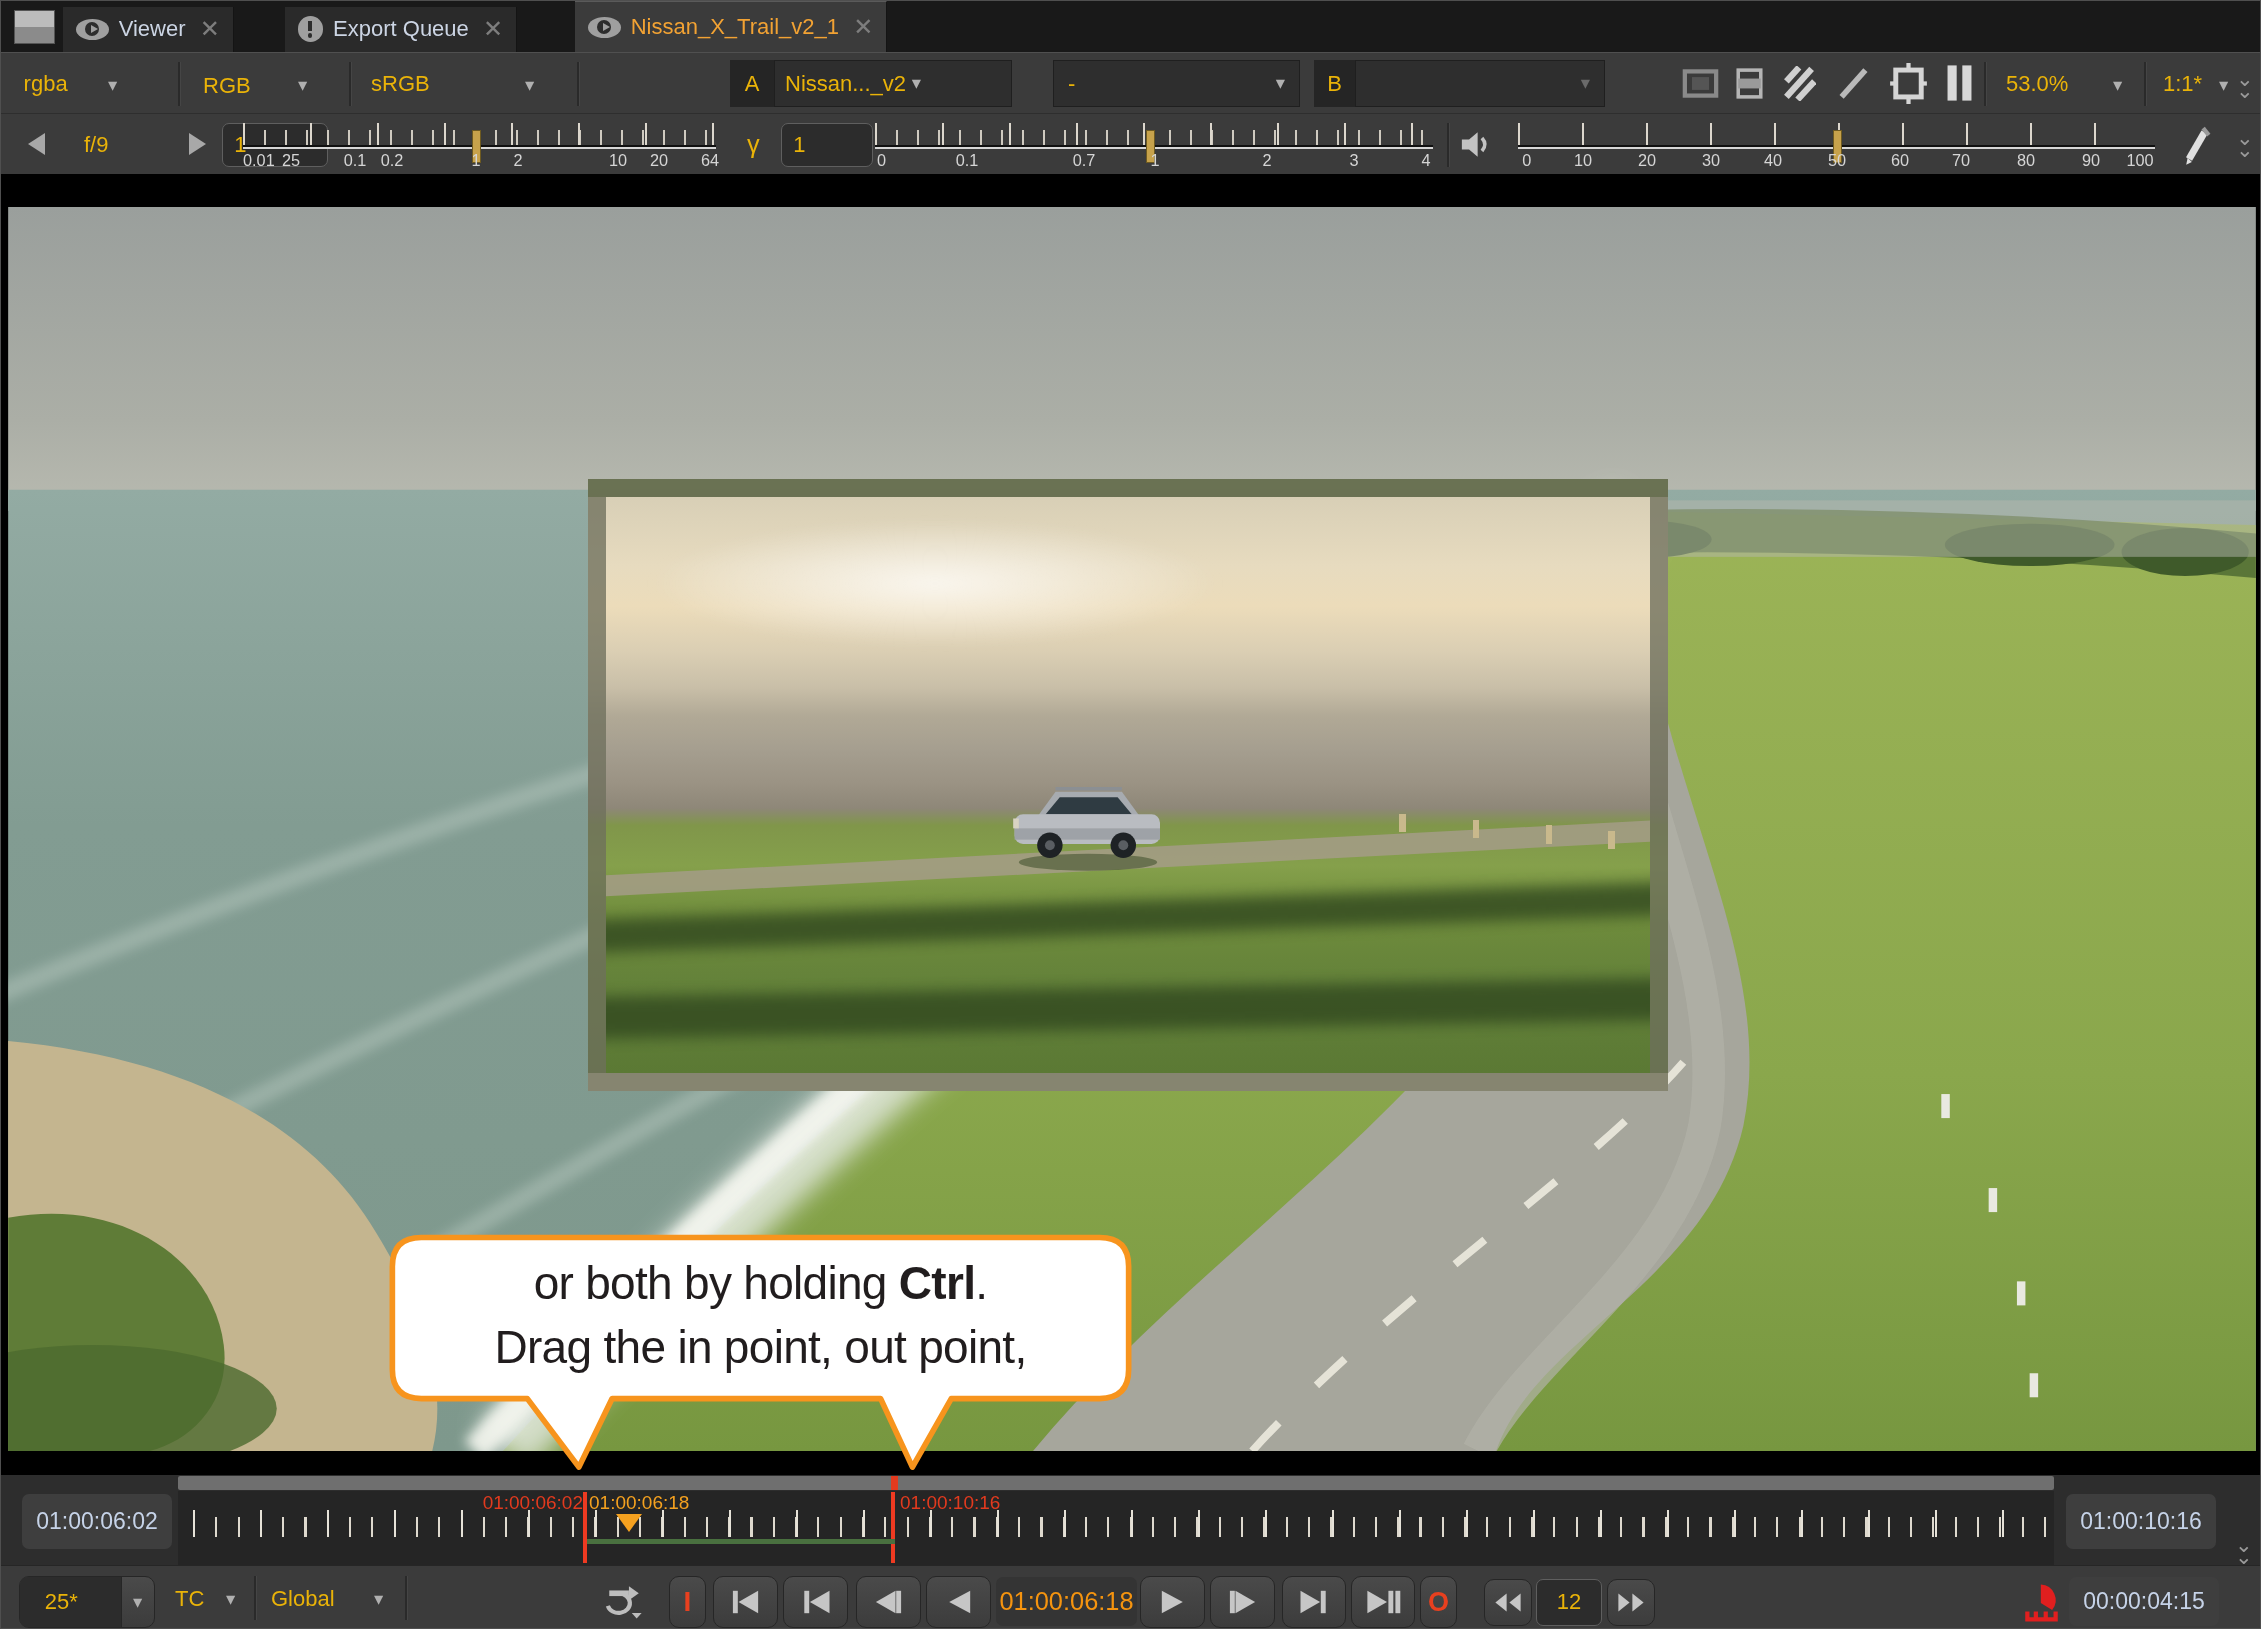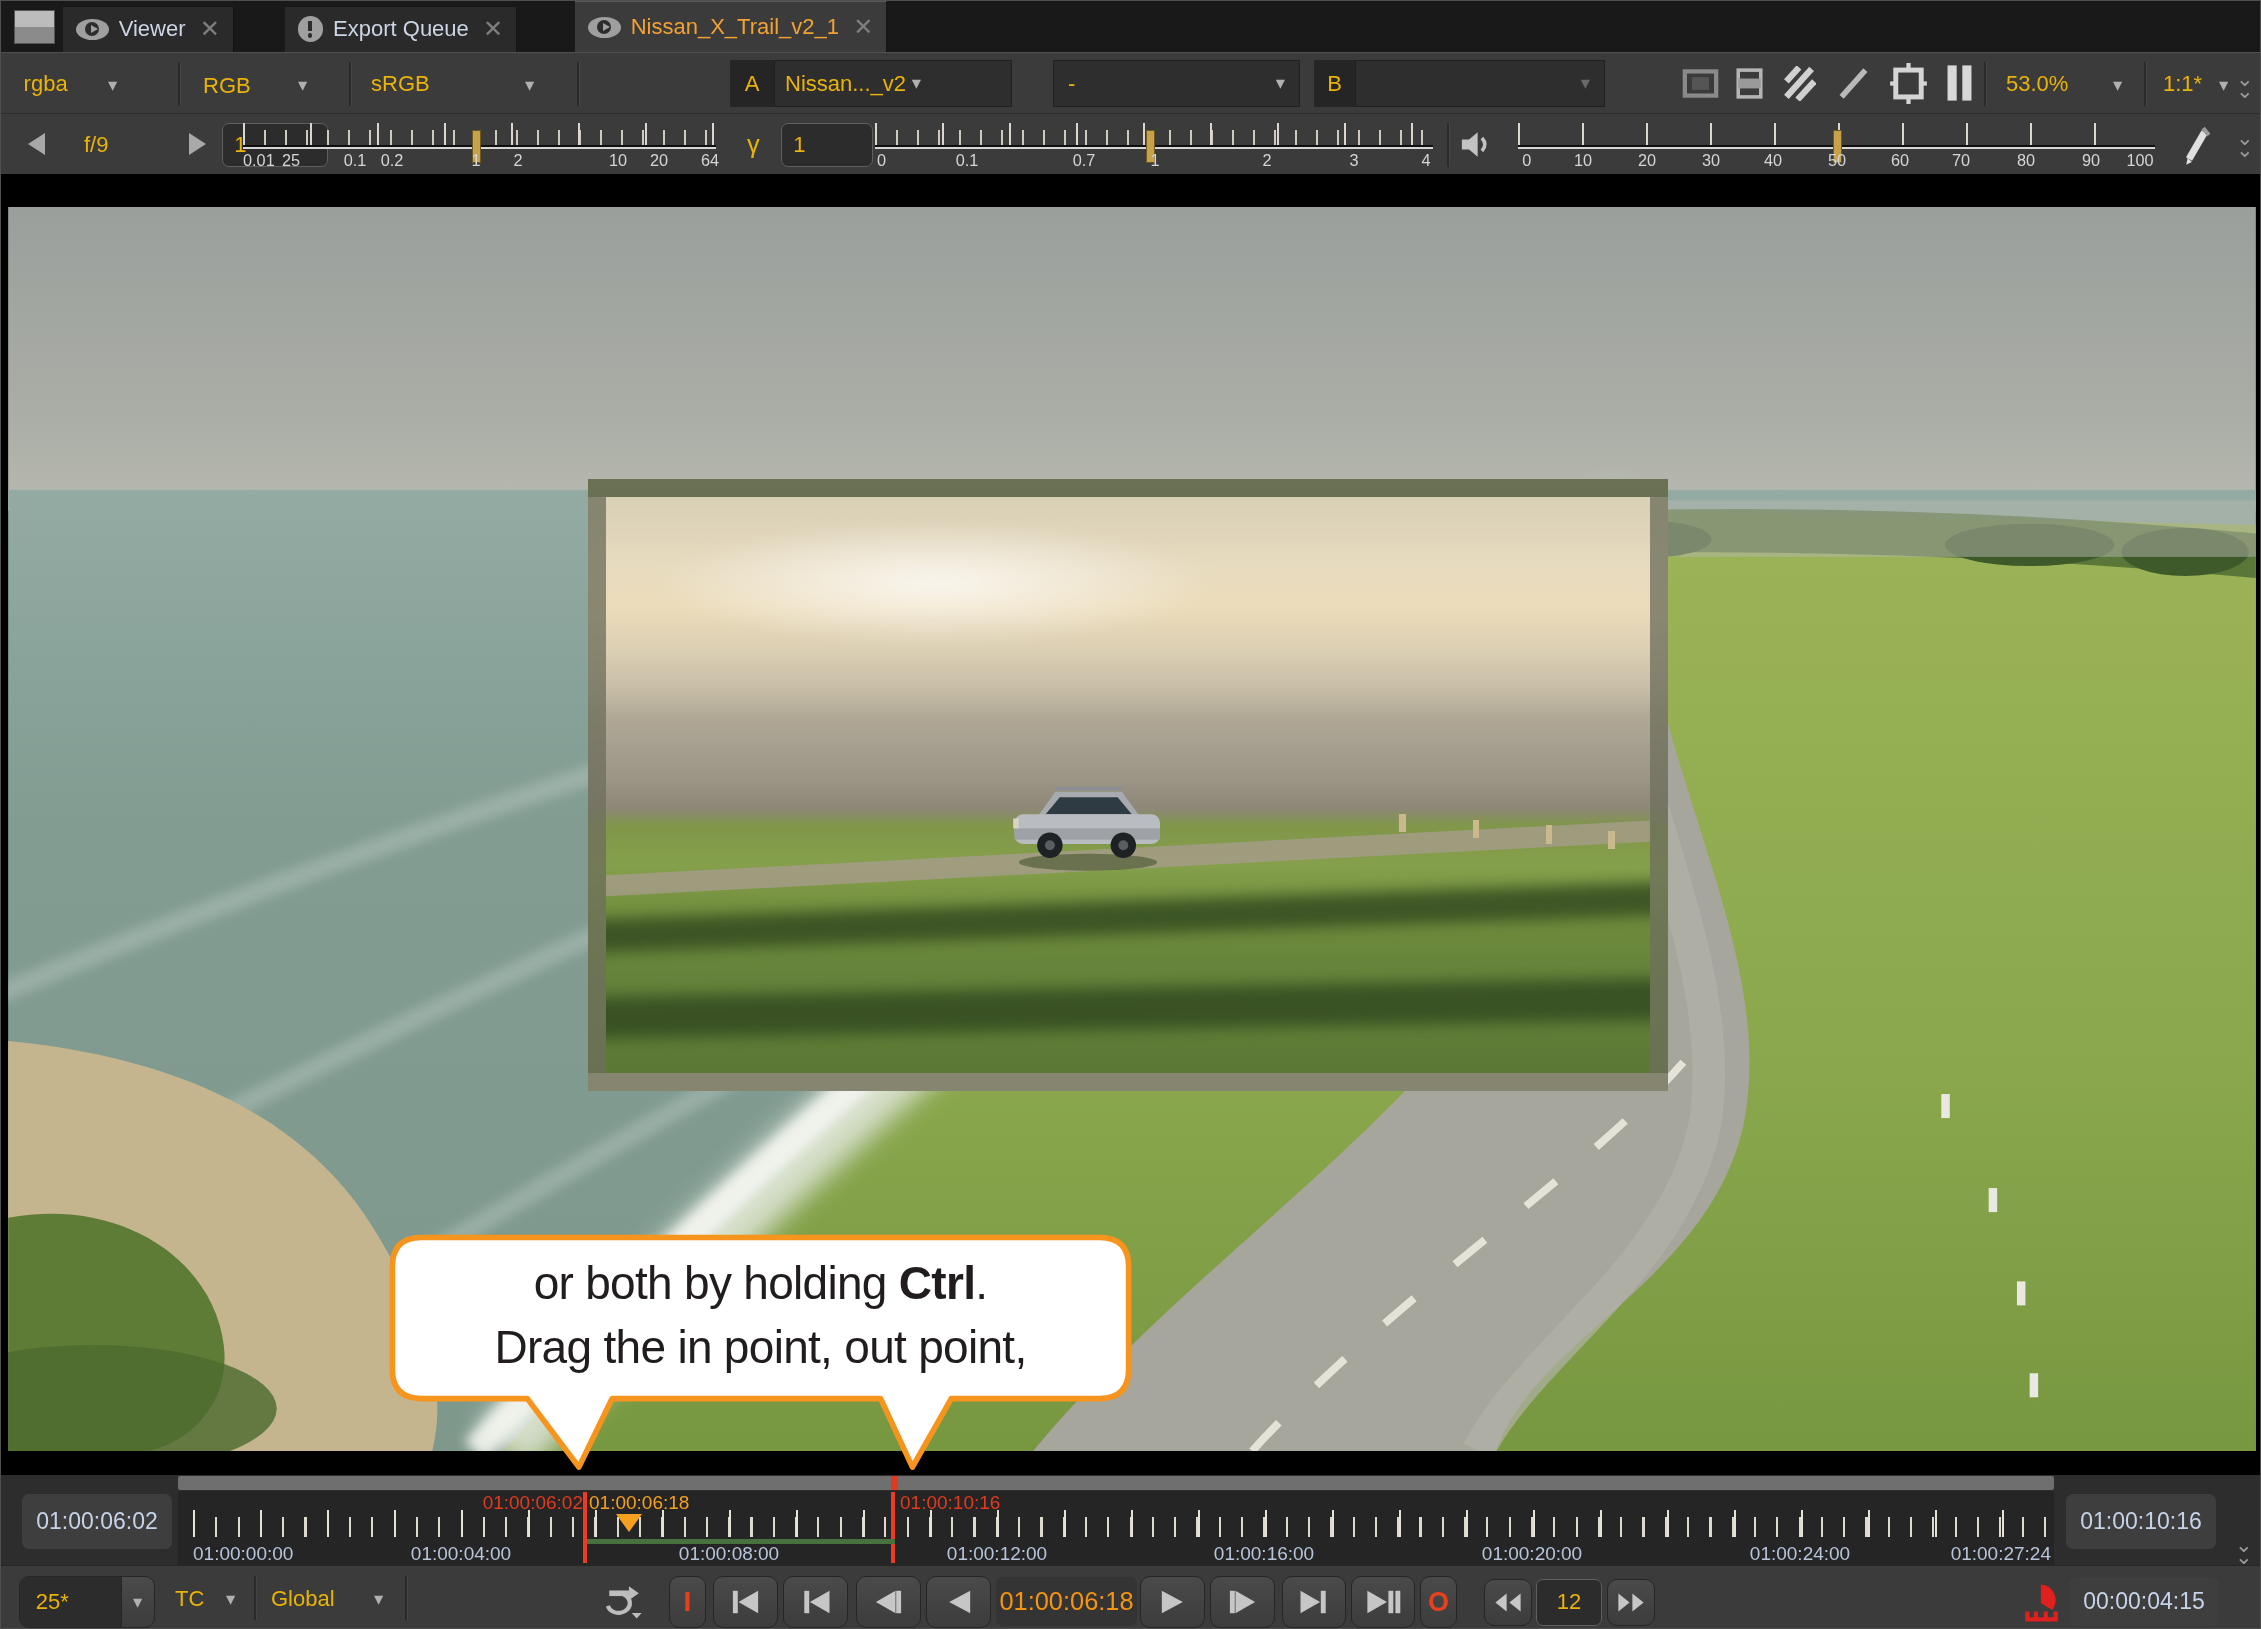--- a/index.html
+++ b/index.html
@@ -353,40 +353,30 @@
       <span class="abs mlabel" style="left:722px;color:#e23a1e;">01:00:10:16</span>
 
       <div class="abs" style="left:15px;top:42px;width:1859px;height:20px;background:repeating-linear-gradient(90deg,#ded9ce 0 2.1px,transparent 2.1px 22.3px);"></div>
       <div class="abs" style="left:15px;top:35px;width:1859px;height:27px;background:repeating-linear-gradient(90deg,#e6e2d8 0 2.1px,transparent 2.1px 67px);"></div>
 
       <div class="abs mline" style="left:405px;"></div>
       <div class="abs mline" style="left:713px;"></div>
       <div class="abs" style="left:409px;top:64px;width:308px;height:5px;background:#49703f;"></div>
       <div class="abs" style="left:438px;top:39px;width:0;height:0;border-left:13.4px solid transparent;border-right:13.4px solid transparent;border-top:18.4px solid #f5a11f;"></div>
 
-      <div class="rlabels" style="position:absolute;left:0;top:68px;width:100%;height:21px;">
-          <span class="tick-label" style="left: 15px;">01:00:00:00</span>
-          <span class="tick-label" style="left: 283px; transform: translateX(-50%);">01:00:04:00</span>
-          <span class="tick-label" style="left: 551px; transform: translateX(-50%);">01:00:08:00</span>
-          <span class="tick-label" style="left: 819px; transform: translateX(-50%);">01:00:12:00</span>
-          <span class="tick-label" style="left: 1086px; transform: translateX(-50%);">01:00:16:00</span>
-          <span class="tick-label" style="left: 1354px; transform: translateX(-50%);">01:00:20:00</span>
-          <span class="tick-label" style="left: 1622px; transform: translateX(-50%);">01:00:24:00</span>
-          <span class="tick-label" style="left: 1873px; transform: translateX(-100%);">01:00:27:24</span>
-        </div>
     </div>
     <div class="abs tcbox" style="left:2065px;top:19px;width:150px;height:55px;">
       <span>01:00:10:16</span>
     </div>
     <div class="abs chev" style="left:2234px;top:64px;">⌄<br>⌄</div>
   </div>
 
   <div class="abs tr">
     <div class="abs btn" style="left:17.7px;width:136px;padding:0;">
-      <div style="flex:1;background:#2c2c2c;height:100%;border-radius:7px 0 0 7px;display:flex;align-items:center;padding-left:16px;">
+      <div style="flex:1;background:#2c2c2c;height:100%;border-radius:7px 0 0 7px;display:flex;align-items:center;padding-left:25px;">
         <span class="t">25*</span>
       </div>
       <div style="width:33px;height:100%;display:flex;align-items:center;justify-content:center;border-left:1.4px solid #262626;">
         <span class="caret">▾</span>
       </div>
     </div>
     <span class="abs t" style="left:174px;top:20px;">TC</span>
     <span class="abs caret" style="left:225px;top:24px;">▾</span>
     <div class="abs vsep" style="left:253px;top:10px;height:44px;"></div>
     <span class="abs t" style="left:270px;top:20px;">Global</span>

